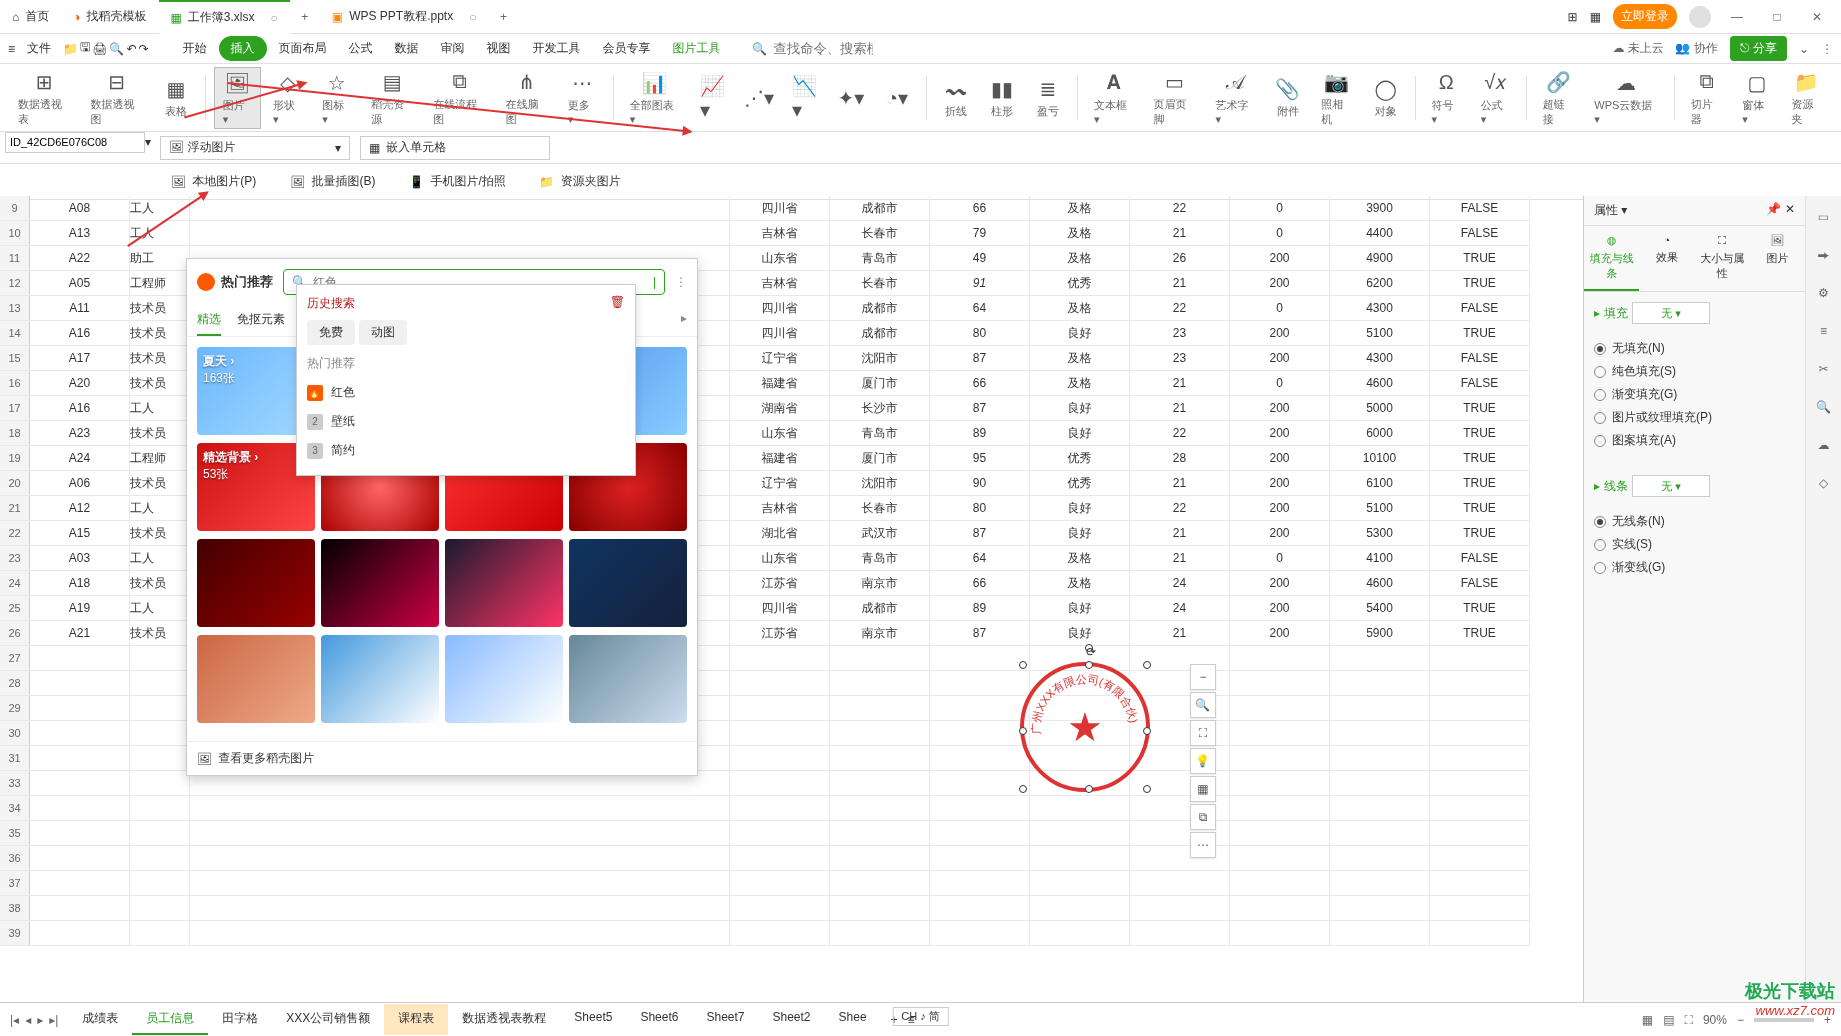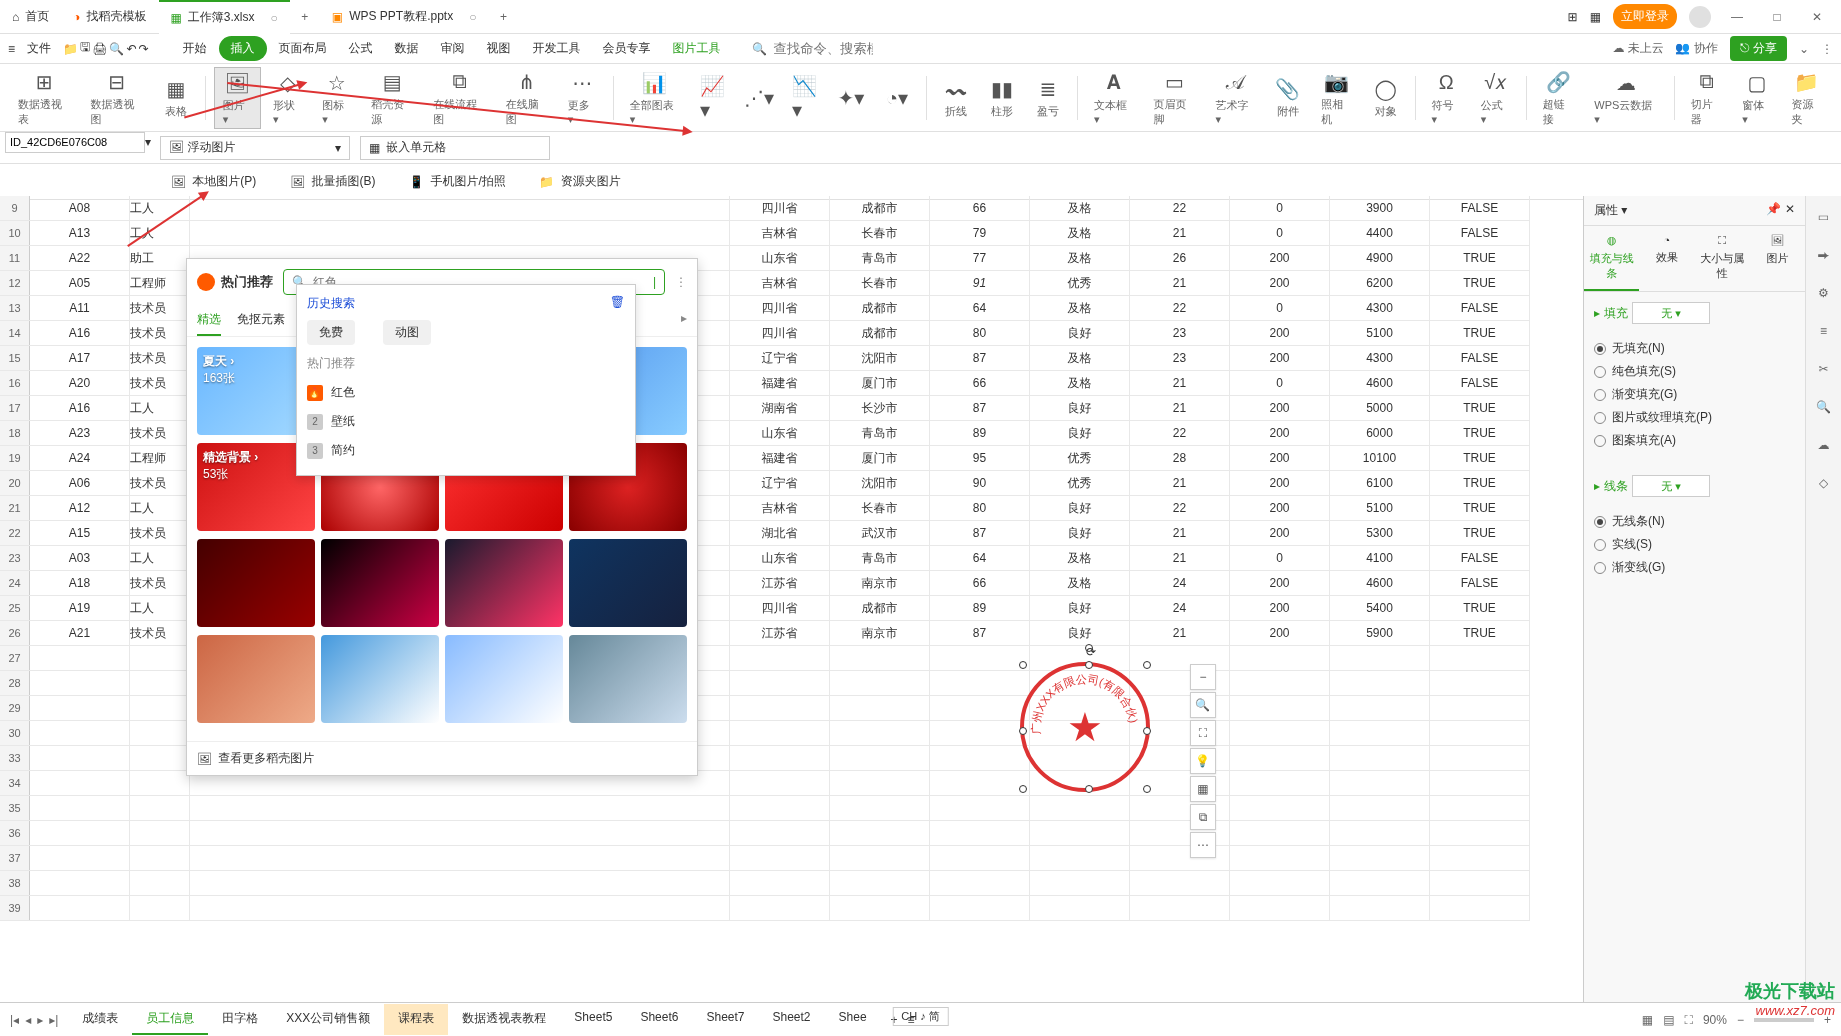--- a/index.html
+++ b/index.html
@@ -80,22 +80,22 @@
 .pop-tabs { display: flex; padding: 0 10px; gap: 16px; border-bottom: 1px solid #eee; }
 .pop-tab { padding: 6px 0; cursor: pointer; color: #333; }
 .pop-tab.active { color: #2ea121; border-bottom: 2px solid #2ea121; }
 .pop-body { padding: 10px; }
 .pop-row { display: flex; gap: 6px; margin-bottom: 8px; }
 .pop-thumb { flex: 1; height: 88px; background: #ddd; border-radius: 4px; position: relative; overflow: hidden; display: flex; align-items: flex-start; justify-content: flex-start; padding: 6px; }
 .pop-thumb-label { color: #fff; font-size: 12px; text-shadow: 0 1px 2px rgba(0,0,0,0.5); }
 .pop-footer { padding: 8px 10px; border-top: 1px solid #eee; display: flex; align-items: center; gap: 6px; color: #333; }
 
 .search-dropdown { position: absolute; top: 284px; left: 296px; width: 340px; background: #fff; border: 1px solid #ccc; box-shadow: 0 4px 10px rgba(0,0,0,0.15); z-index: 110; padding: 10px; }
-.sd-header { display: flex; justify-content: space-between; color: #1d4ed8; margin-bottom: 8px; }
-.sd-btns { display: flex; gap: 28px; margin-bottom: 10px; }
+.sd-header { display: flex; justify-content: space-between; color: #b91c1c; margin-bottom: 8px; }
+.sd-btns { display: flex; gap: 4px; margin-bottom: 10px; }
 .sd-btn { padding: 4px 12px; background: #f0f0f0; border-radius: 4px; }
 .sd-section { color: #888; margin-bottom: 6px; }
 .sd-item { display: flex; align-items: center; gap: 8px; padding: 6px 0; }
 .sd-badge { width: 16px; height: 16px; background: #ff5a00; color: #fff; text-align: center; font-size: 10px; line-height: 16px; border-radius: 2px; }
 .sd-badge.grey { background: #ccc; color: #666; }
 
 .stamp { position: absolute; top: 662px; left: 1020px; width: 130px; height: 130px; border: 4px solid #d33; border-radius: 50%; display: flex; align-items: center; justify-content: center; z-index: 50; }
 .stamp-star { color: #d33; font-size: 40px; }
 .stamp-text { position: absolute; width: 100%; height: 100%; }
 .handle { width: 8px; height: 8px; border: 1px solid #333; background: #fff; border-radius: 50%; position: absolute; }
@@ -386,21 +386,21 @@
           <div class="cell" style="width: 100px;">4400</div>
           <div class="cell" style="width: 100px;">FALSE</div>
         </div>
         <div class="row">
           <div class="row-header">11</div>
           <div class="cell" style="width: 100px;">A22</div>
           <div class="cell" style="width: 60px; text-align: left;">助工</div>
           <div class="cell" style="width: 540px;"></div>
           <div class="cell" style="width: 100px;">山东省</div>
           <div class="cell" style="width: 100px;">青岛市</div>
-          <div class="cell" style="width: 100px;">77</div>
+          <div class="cell" style="width: 100px;">49</div>
           <div class="cell" style="width: 100px;">及格</div>
           <div class="cell" style="width: 100px;">26</div>
           <div class="cell" style="width: 100px;">200</div>
           <div class="cell" style="width: 100px;">4900</div>
           <div class="cell" style="width: 100px;">TRUE</div>
         </div>
         <div class="row">
           <div class="row-header">12</div>
           <div class="cell" style="width: 100px;">A05</div>
           <div class="cell" style="width: 60px; text-align: left;">工程师</div>
@@ -647,20 +647,34 @@
           <div class="cell" style="width: 100px;"></div>
           <div class="cell" style="width: 100px;"></div>
           <div class="cell" style="width: 100px;"></div>
           <div class="cell" style="width: 100px;"></div>
           <div class="cell" style="width: 100px;"></div>
           <div class="cell" style="width: 100px;"></div>
           <div class="cell" style="width: 100px;"></div>
         </div>
         <div class="row">
           <div class="row-header">30</div>
+          <div class="cell" style="width: 100px;"></div>
+          <div class="cell" style="width: 60px;"></div>
+          <div class="cell" style="width: 540px;"></div>
+          <div class="cell" style="width: 100px;"></div>
+          <div class="cell" style="width: 100px;"></div>
+          <div class="cell" style="width: 100px;"></div>
+          <div class="cell" style="width: 100px;"></div>
+          <div class="cell" style="width: 100px;"></div>
+          <div class="cell" style="width: 100px;"></div>
+          <div class="cell" style="width: 100px;"></div>
+          <div class="cell" style="width: 100px;"></div>
+        </div>
+        <div class="row">
+          <div class="row-header">31</div>
           <div class="cell" style="width: 100px;"></div>
           <div class="cell" style="width: 60px;"></div>
           <div class="cell" style="width: 540px;"></div>
           <div class="cell" style="width: 100px;"></div>
           <div class="cell" style="width: 100px;"></div>
           <div class="cell" style="width: 100px;"></div>
           <div class="cell" style="width: 100px;"></div>
           <div class="cell" style="width: 100px;"></div>
           <div class="cell" style="width: 100px;"></div>
           <div class="cell" style="width: 100px;"></div>

